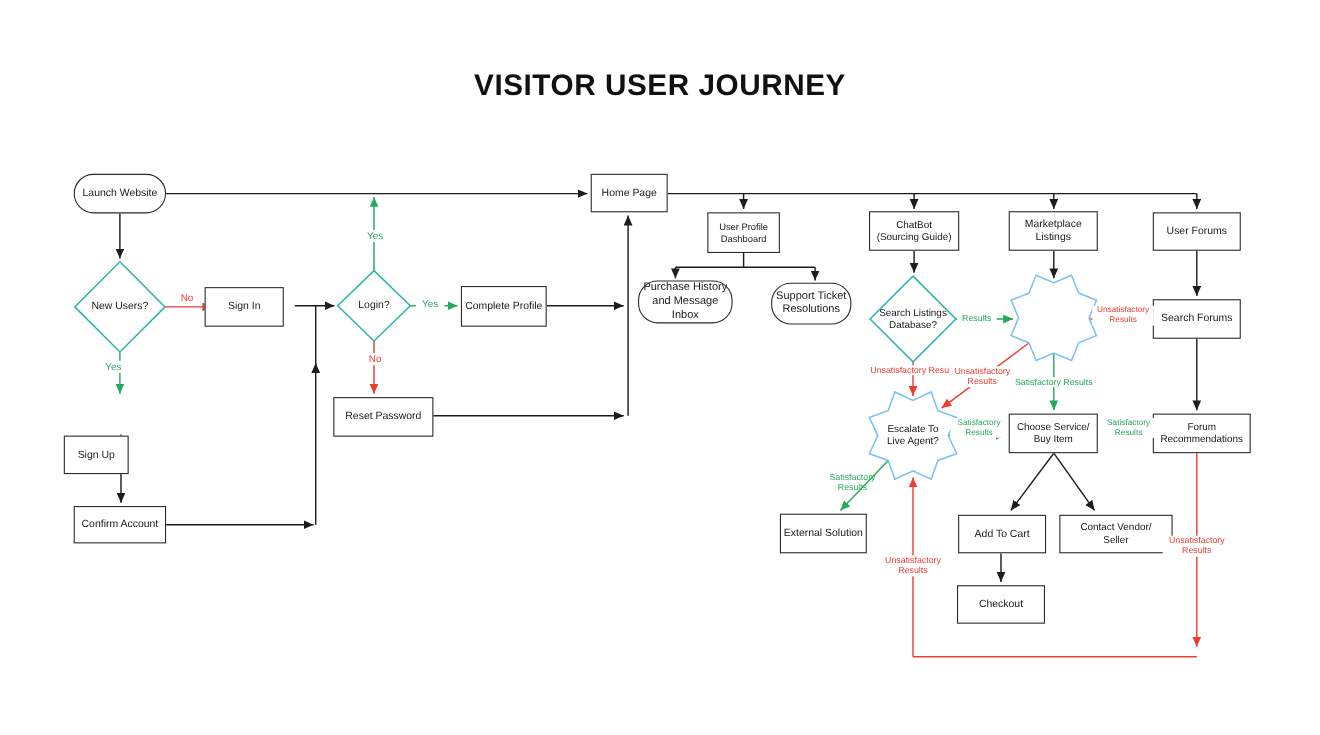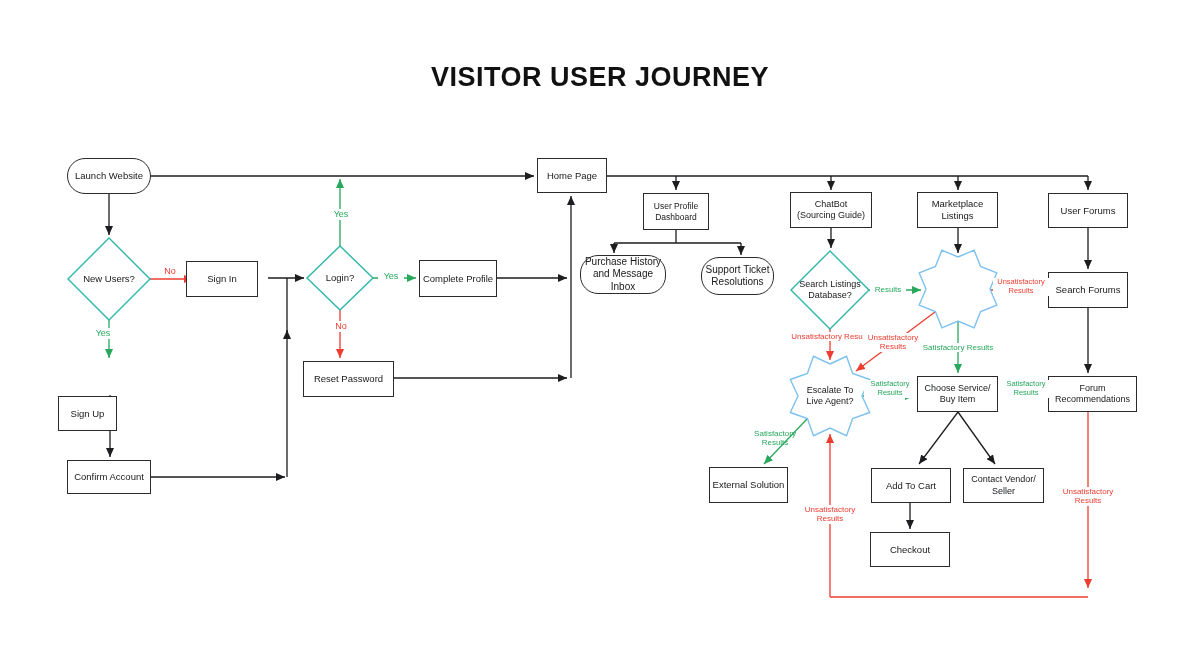--- a/index.html
+++ b/index.html
@@ -196,21 +196,21 @@
     </div>
 
   <div class="node" style="left:709px;top:467px;width:79px;height:36px;border-width:1.6px;">
     <span>External Solution</span>
     </div>
 
   <div class="node" style="left:871px;top:468px;width:80px;height:35px;">
     <span>Add To Cart</span>
     </div>
 
-  <div class="node" style="left:963px;top:468px;width:81px;height:35px;font-size:9px;">
+  <div class="node" style="left:963px;top:468px;width:103px;height:35px;font-size:9px;">
     <span class="ln">Contact Vendor/</span>
     <span class="ln">Seller</span>
     </div>
 
   <div class="node" style="left:870px;top:532px;width:80px;height:35px;text-align:right;">
     <span>Checkout</span>
     </div>
 
   <div class="lbl red bg" style="left:157px;top:266px;width:26px;">No</div>
   <div class="lbl green bg" style="left:90px;top:328px;width:26px;">Yes</div>

